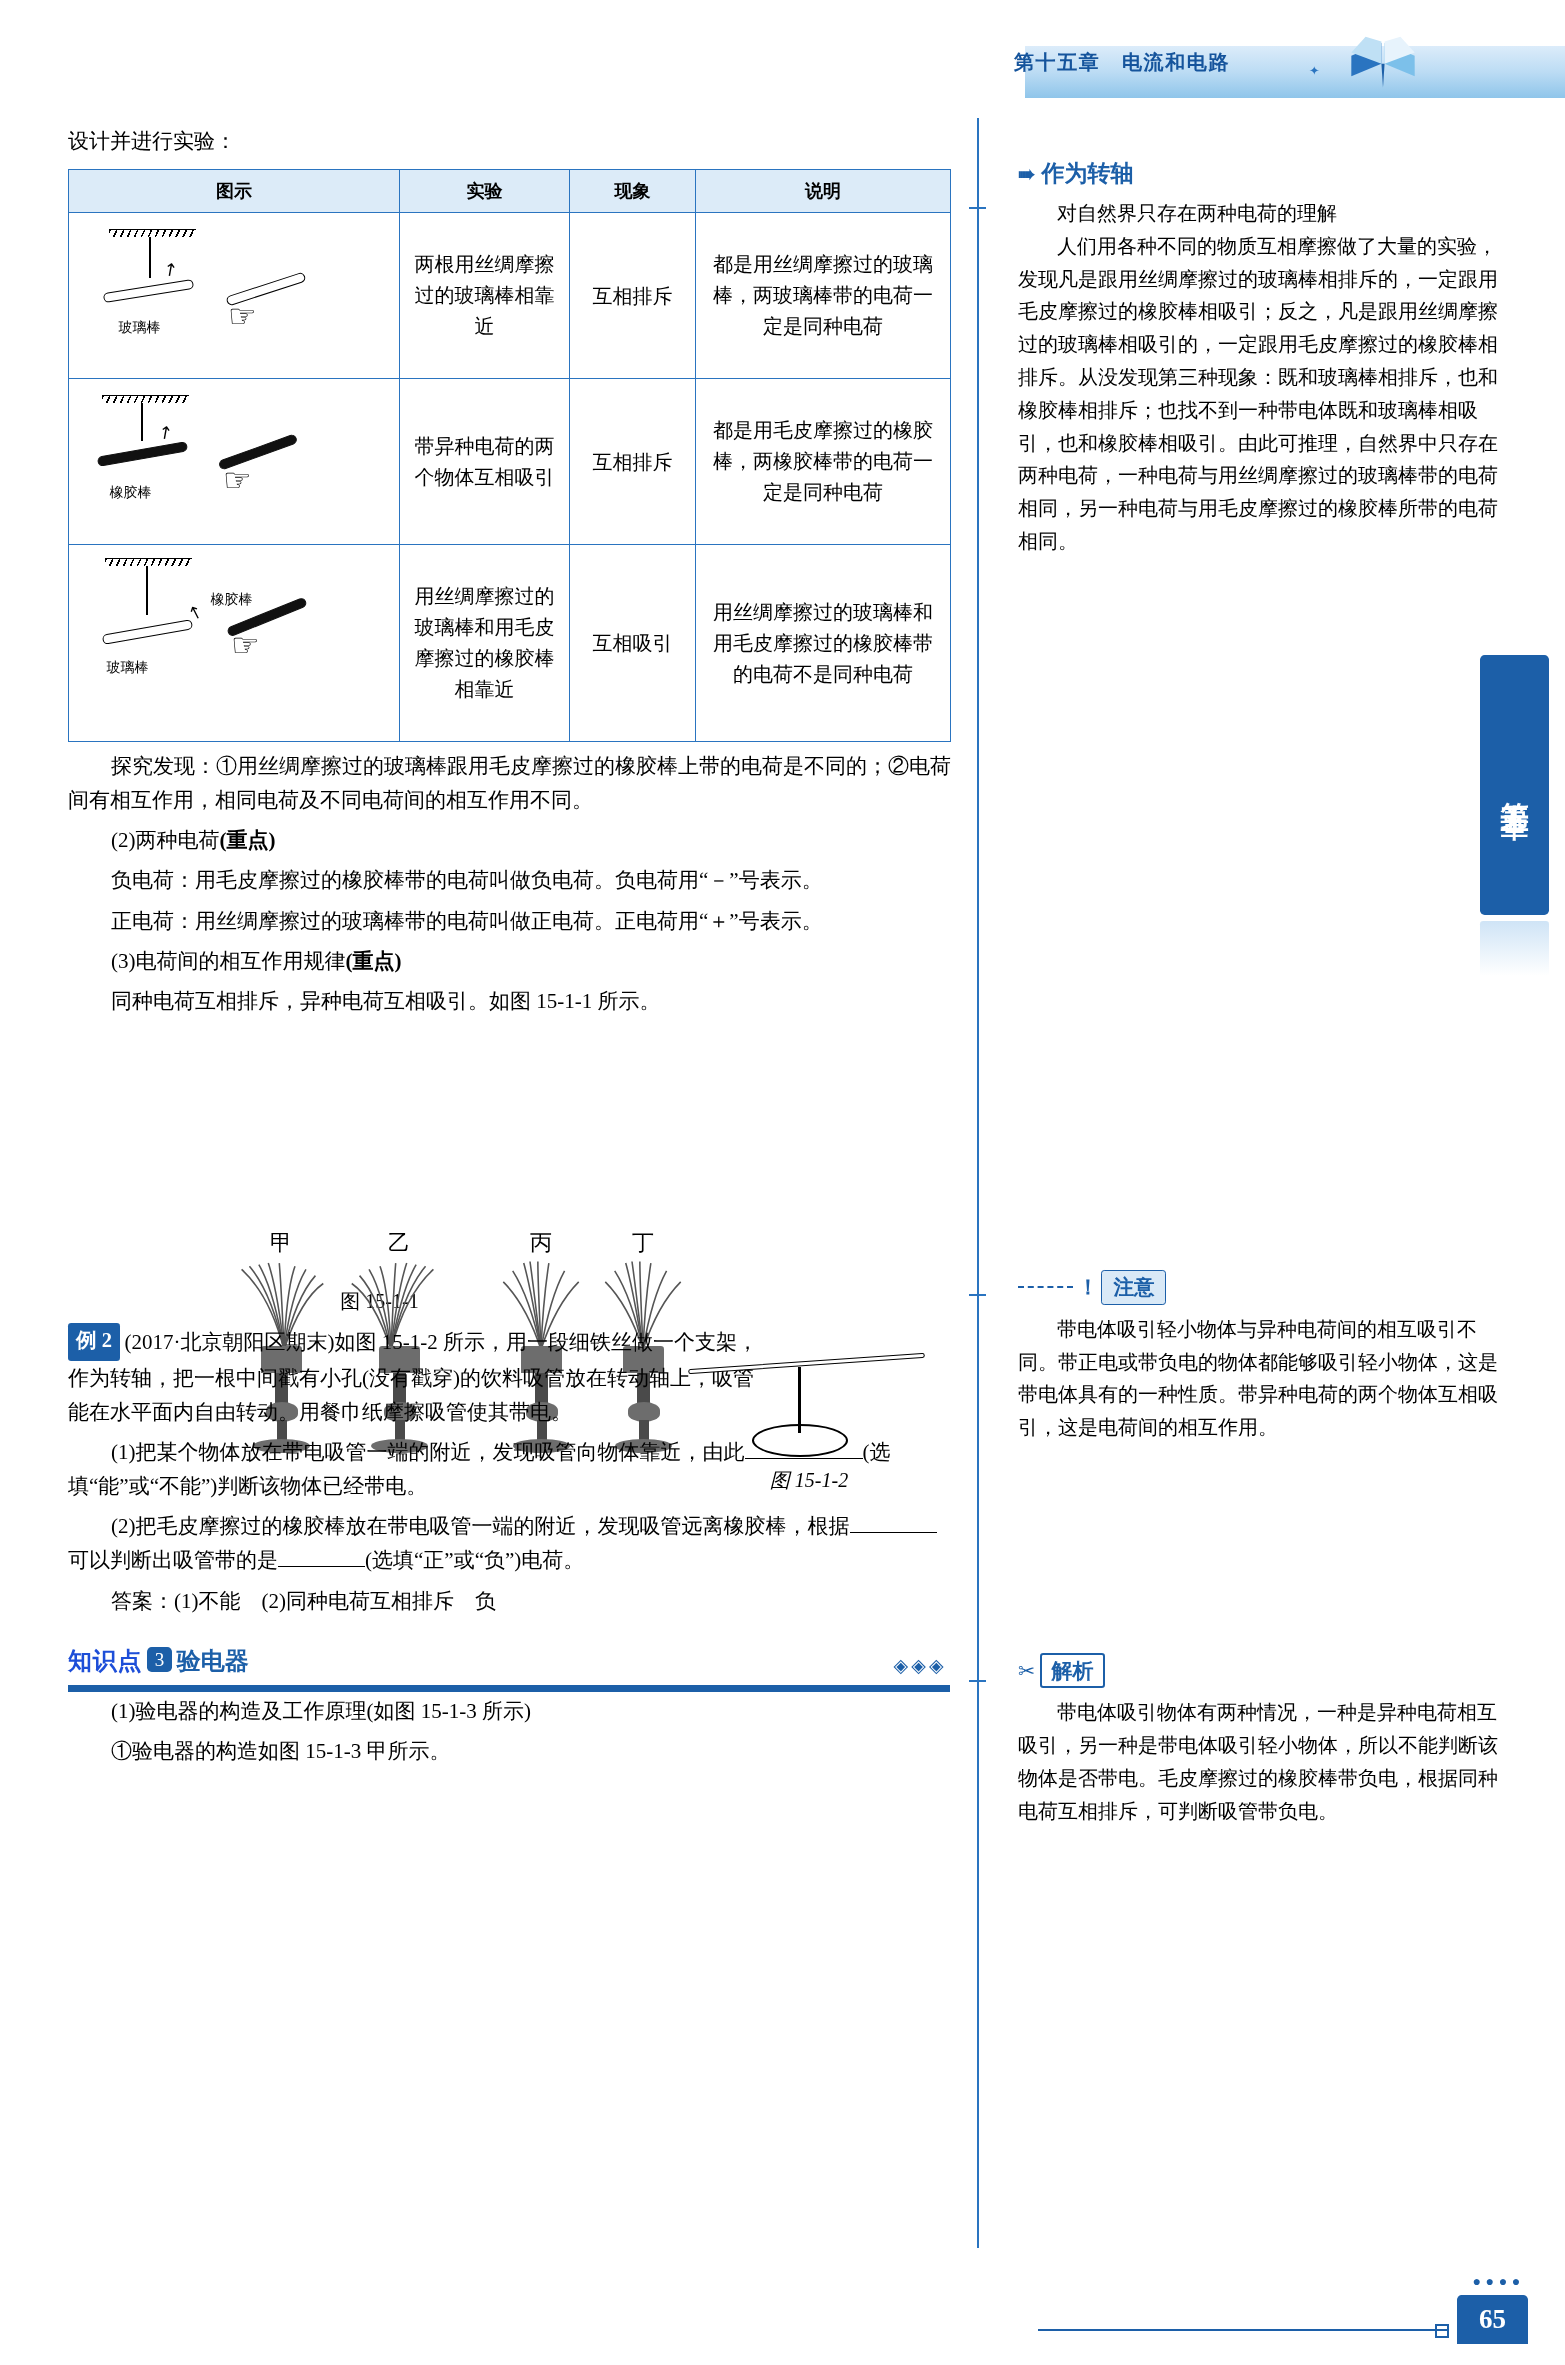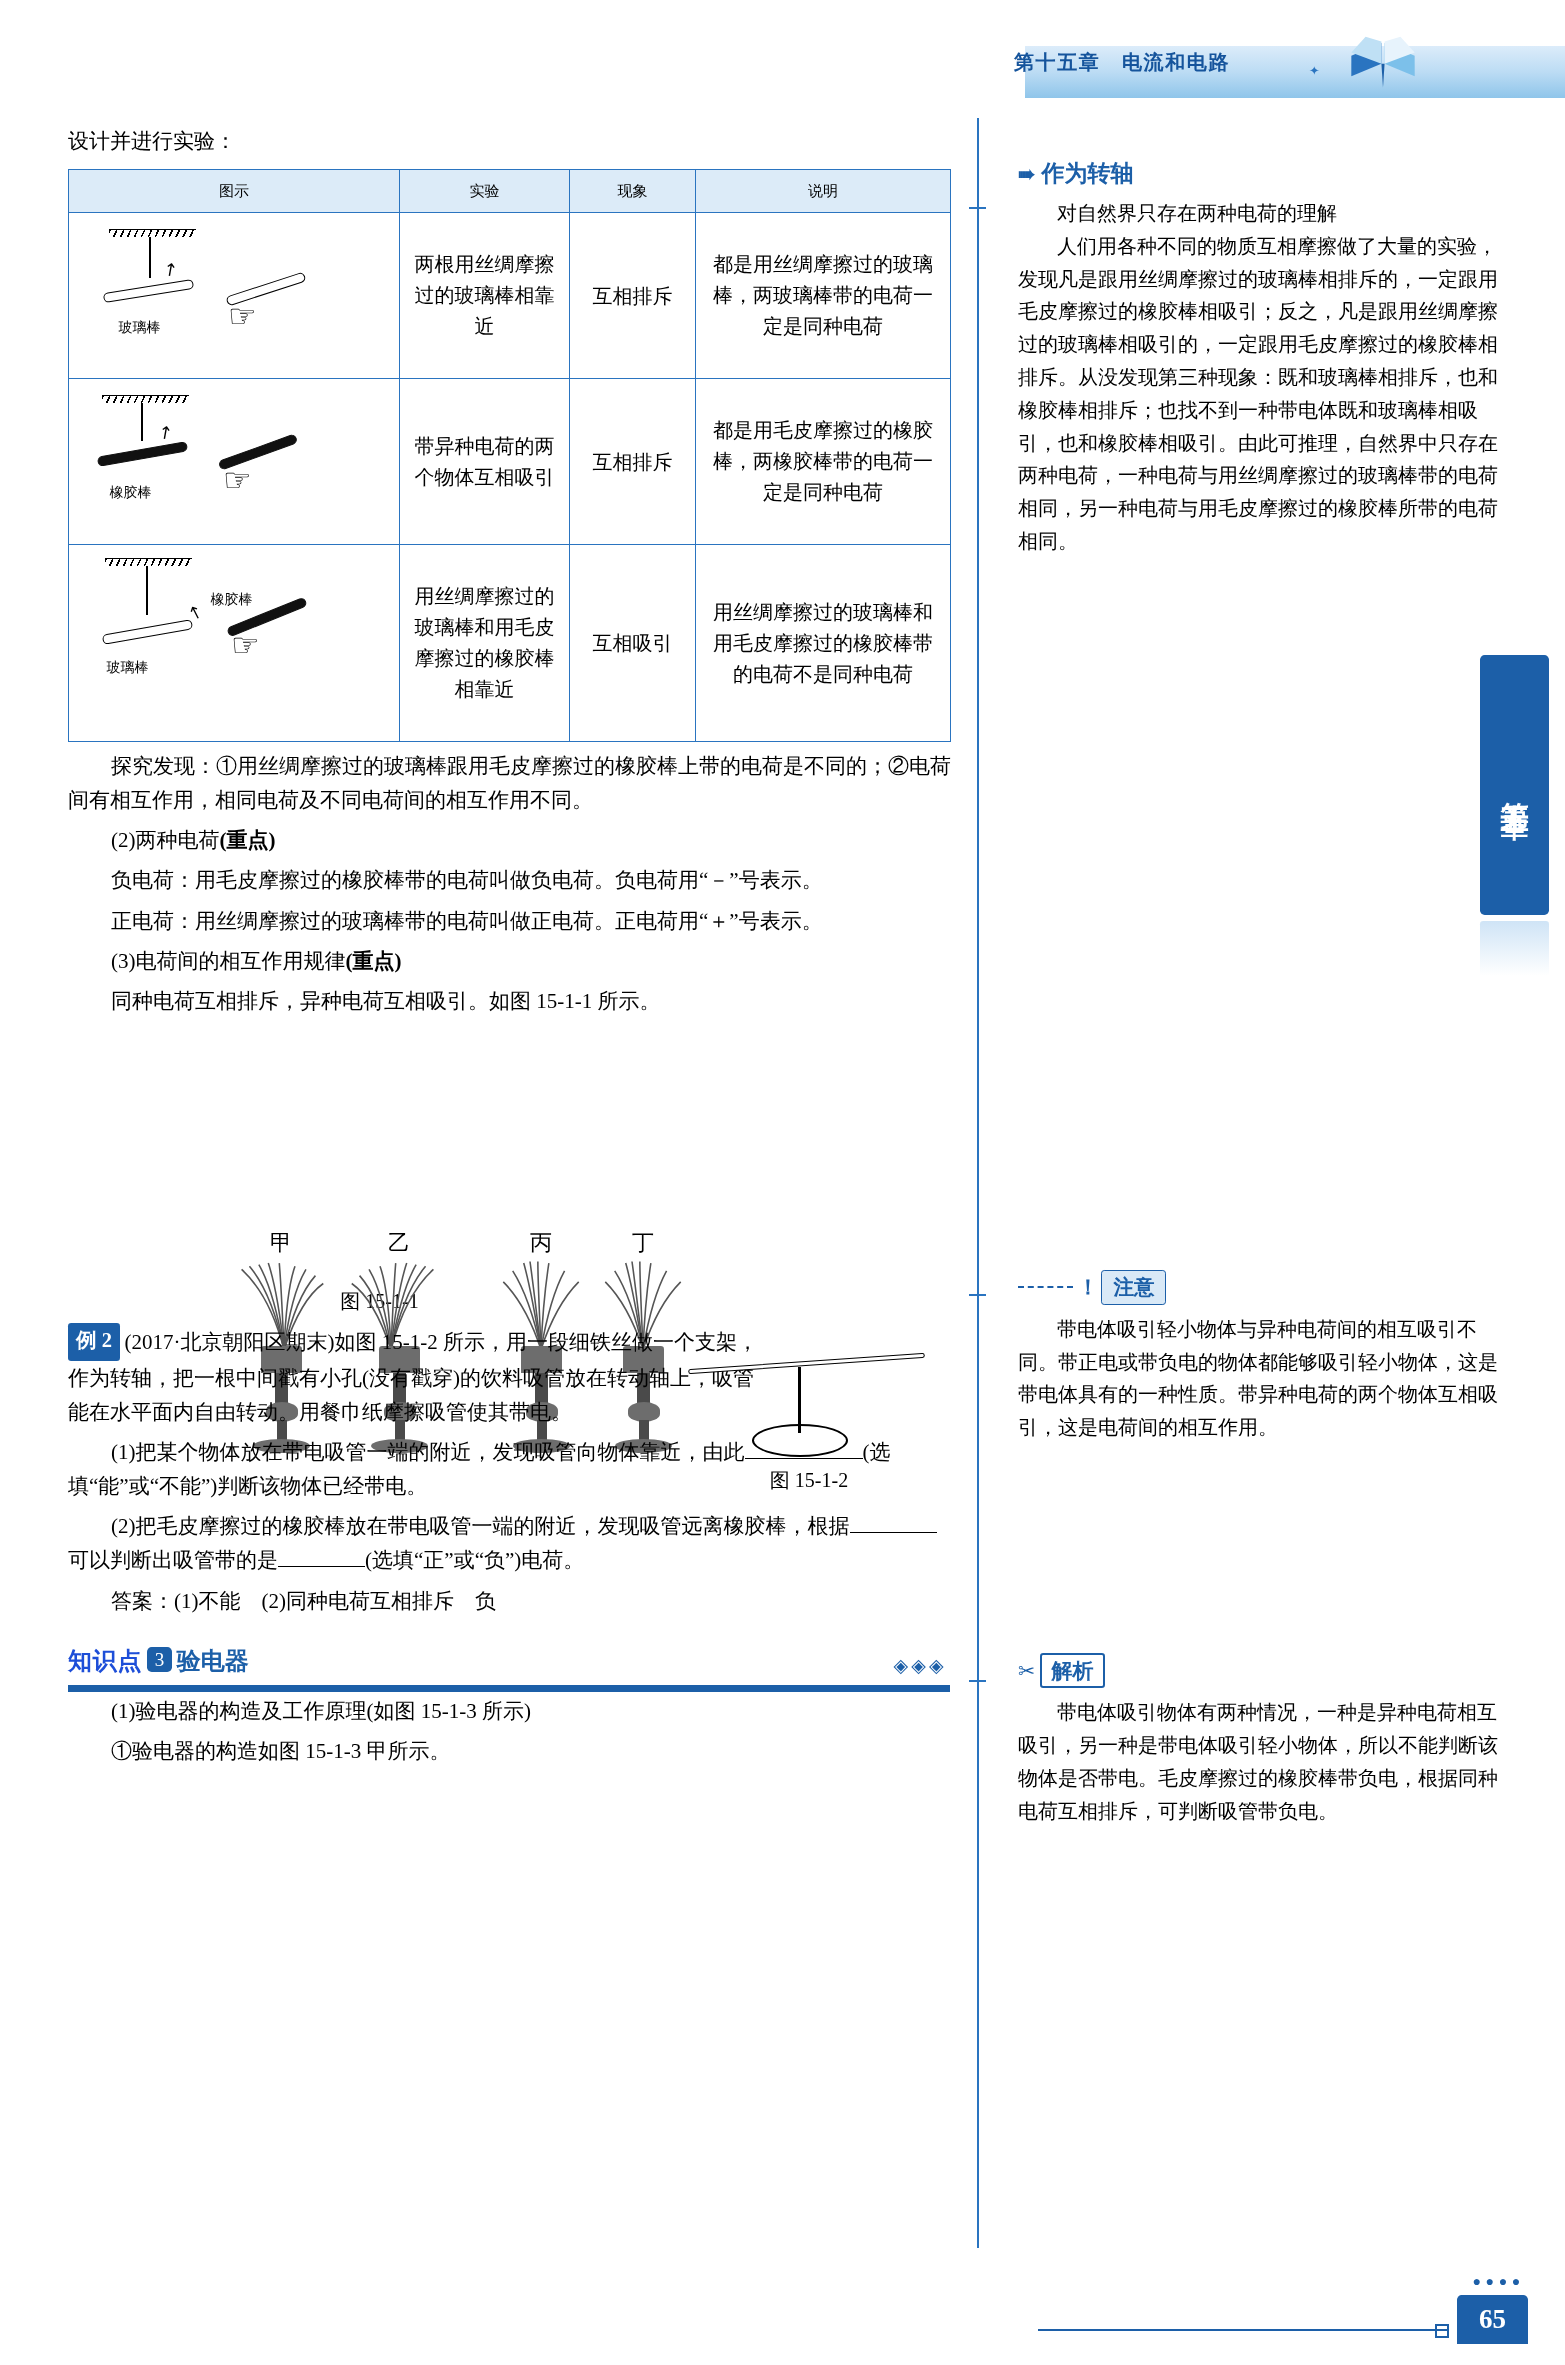--- a/index.html
+++ b/index.html
@@ -60,21 +60,21 @@
 
   
   table.exp {
     border-collapse:collapse; width:882px; margin-top:11px;
     table-layout:fixed;
   }
   table.exp th, table.exp td {
     border:1.6px solid #2a74c0; text-align:center; vertical-align:middle;
     font-size:20px;
   }
-  table.exp thead th { background:#dcebf8; height:43px; font-weight:normal; font-size:15px; }
+  table.exp thead th { background:#dcebf8; height:43px; font-weight:bold; font-size:18px; }
   .c1 { width:331px; }
   .c2 { width:170px; }
   .c3 { width:126px; }
   .c4 { width:255px; }
   td.txt { padding:8px 11px; line-height:1.55; text-align:left; }
   td.txtc { padding:8px 11px; line-height:1.5; text-align:center; }
   .rowh { height:166px; }
 
   
   .fig { position:relative; width:100%; height:100%; }
@@ -112,21 +112,21 @@
     font-size:20.5px; padding:1.6px 8px 3.2px 8px; border-radius:3.2px; margin-right:4.7px;
     vertical-align:1.6px;
   }
   .ex-wrap { position:relative; margin-top:8px; }
   .fig1512 {
     position:absolute; right:0; top:-3.2px; width:284px; height:170px;
   }
   .stand-top { position:absolute; left:20.5px; top:41px; width:237px; height:4.7px; background:#fff; border:1.6px solid #000; border-radius:2.4px; transform:rotate(-4deg); }
   .stand-pole { position:absolute; left:131px; top:47px; width:3.2px; height:66px; background:#000; }
   .stand-base { position:absolute; left:85px; top:104px; width:96px; height:33px; border:2.4px solid #000; border-radius:50%; }
-  .fig1512 .cap { position:absolute; left:0; right:0; bottom:-4.7px; text-align:center; font-size:20px; }
+  .fig1512 .cap { position:absolute; left:0; right:0; bottom:-4.7px; text-align:center; font-size:20px;font-style:italic; }
   .flowtext { width:694px; }
 
   
   .kp {
     position:relative; margin-top:27px; width:882px; height:47px;
     border-bottom:3.2px solid #1c5fa8;
   }
   .kp-label {
     font-size:24px; font-weight:bold; color:#1d4ed8; letter-spacing:0.8px;
   }

